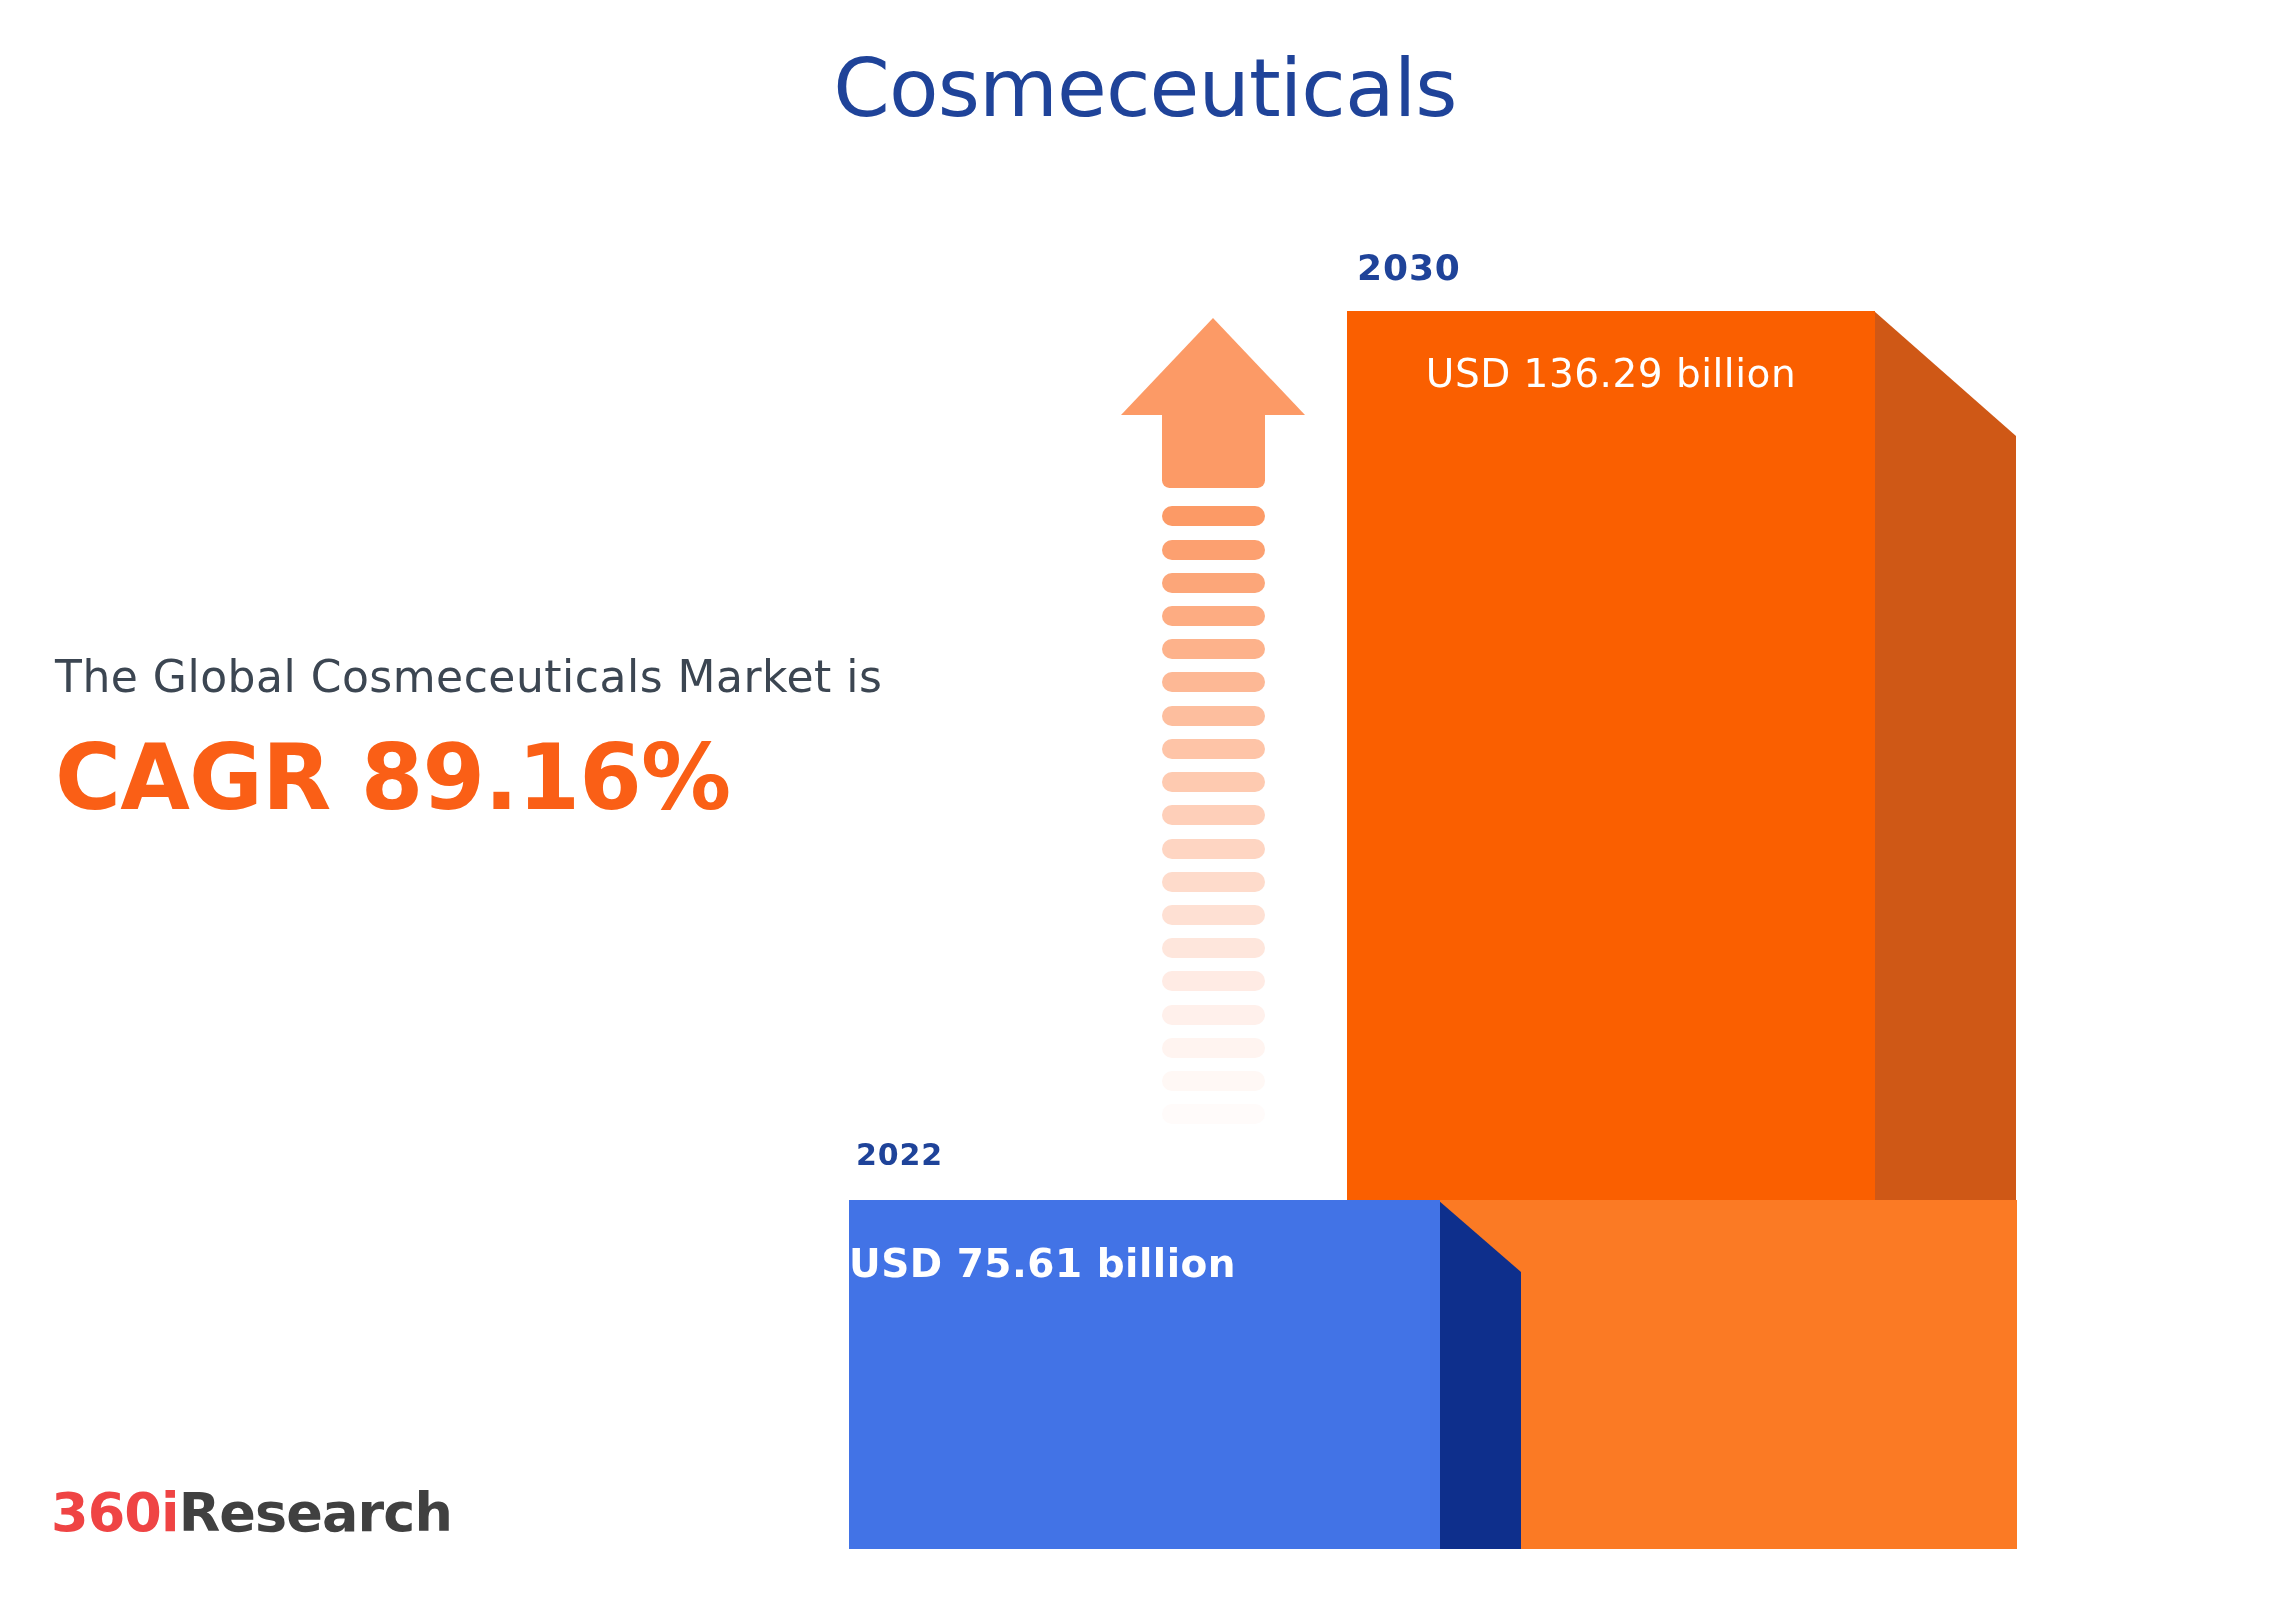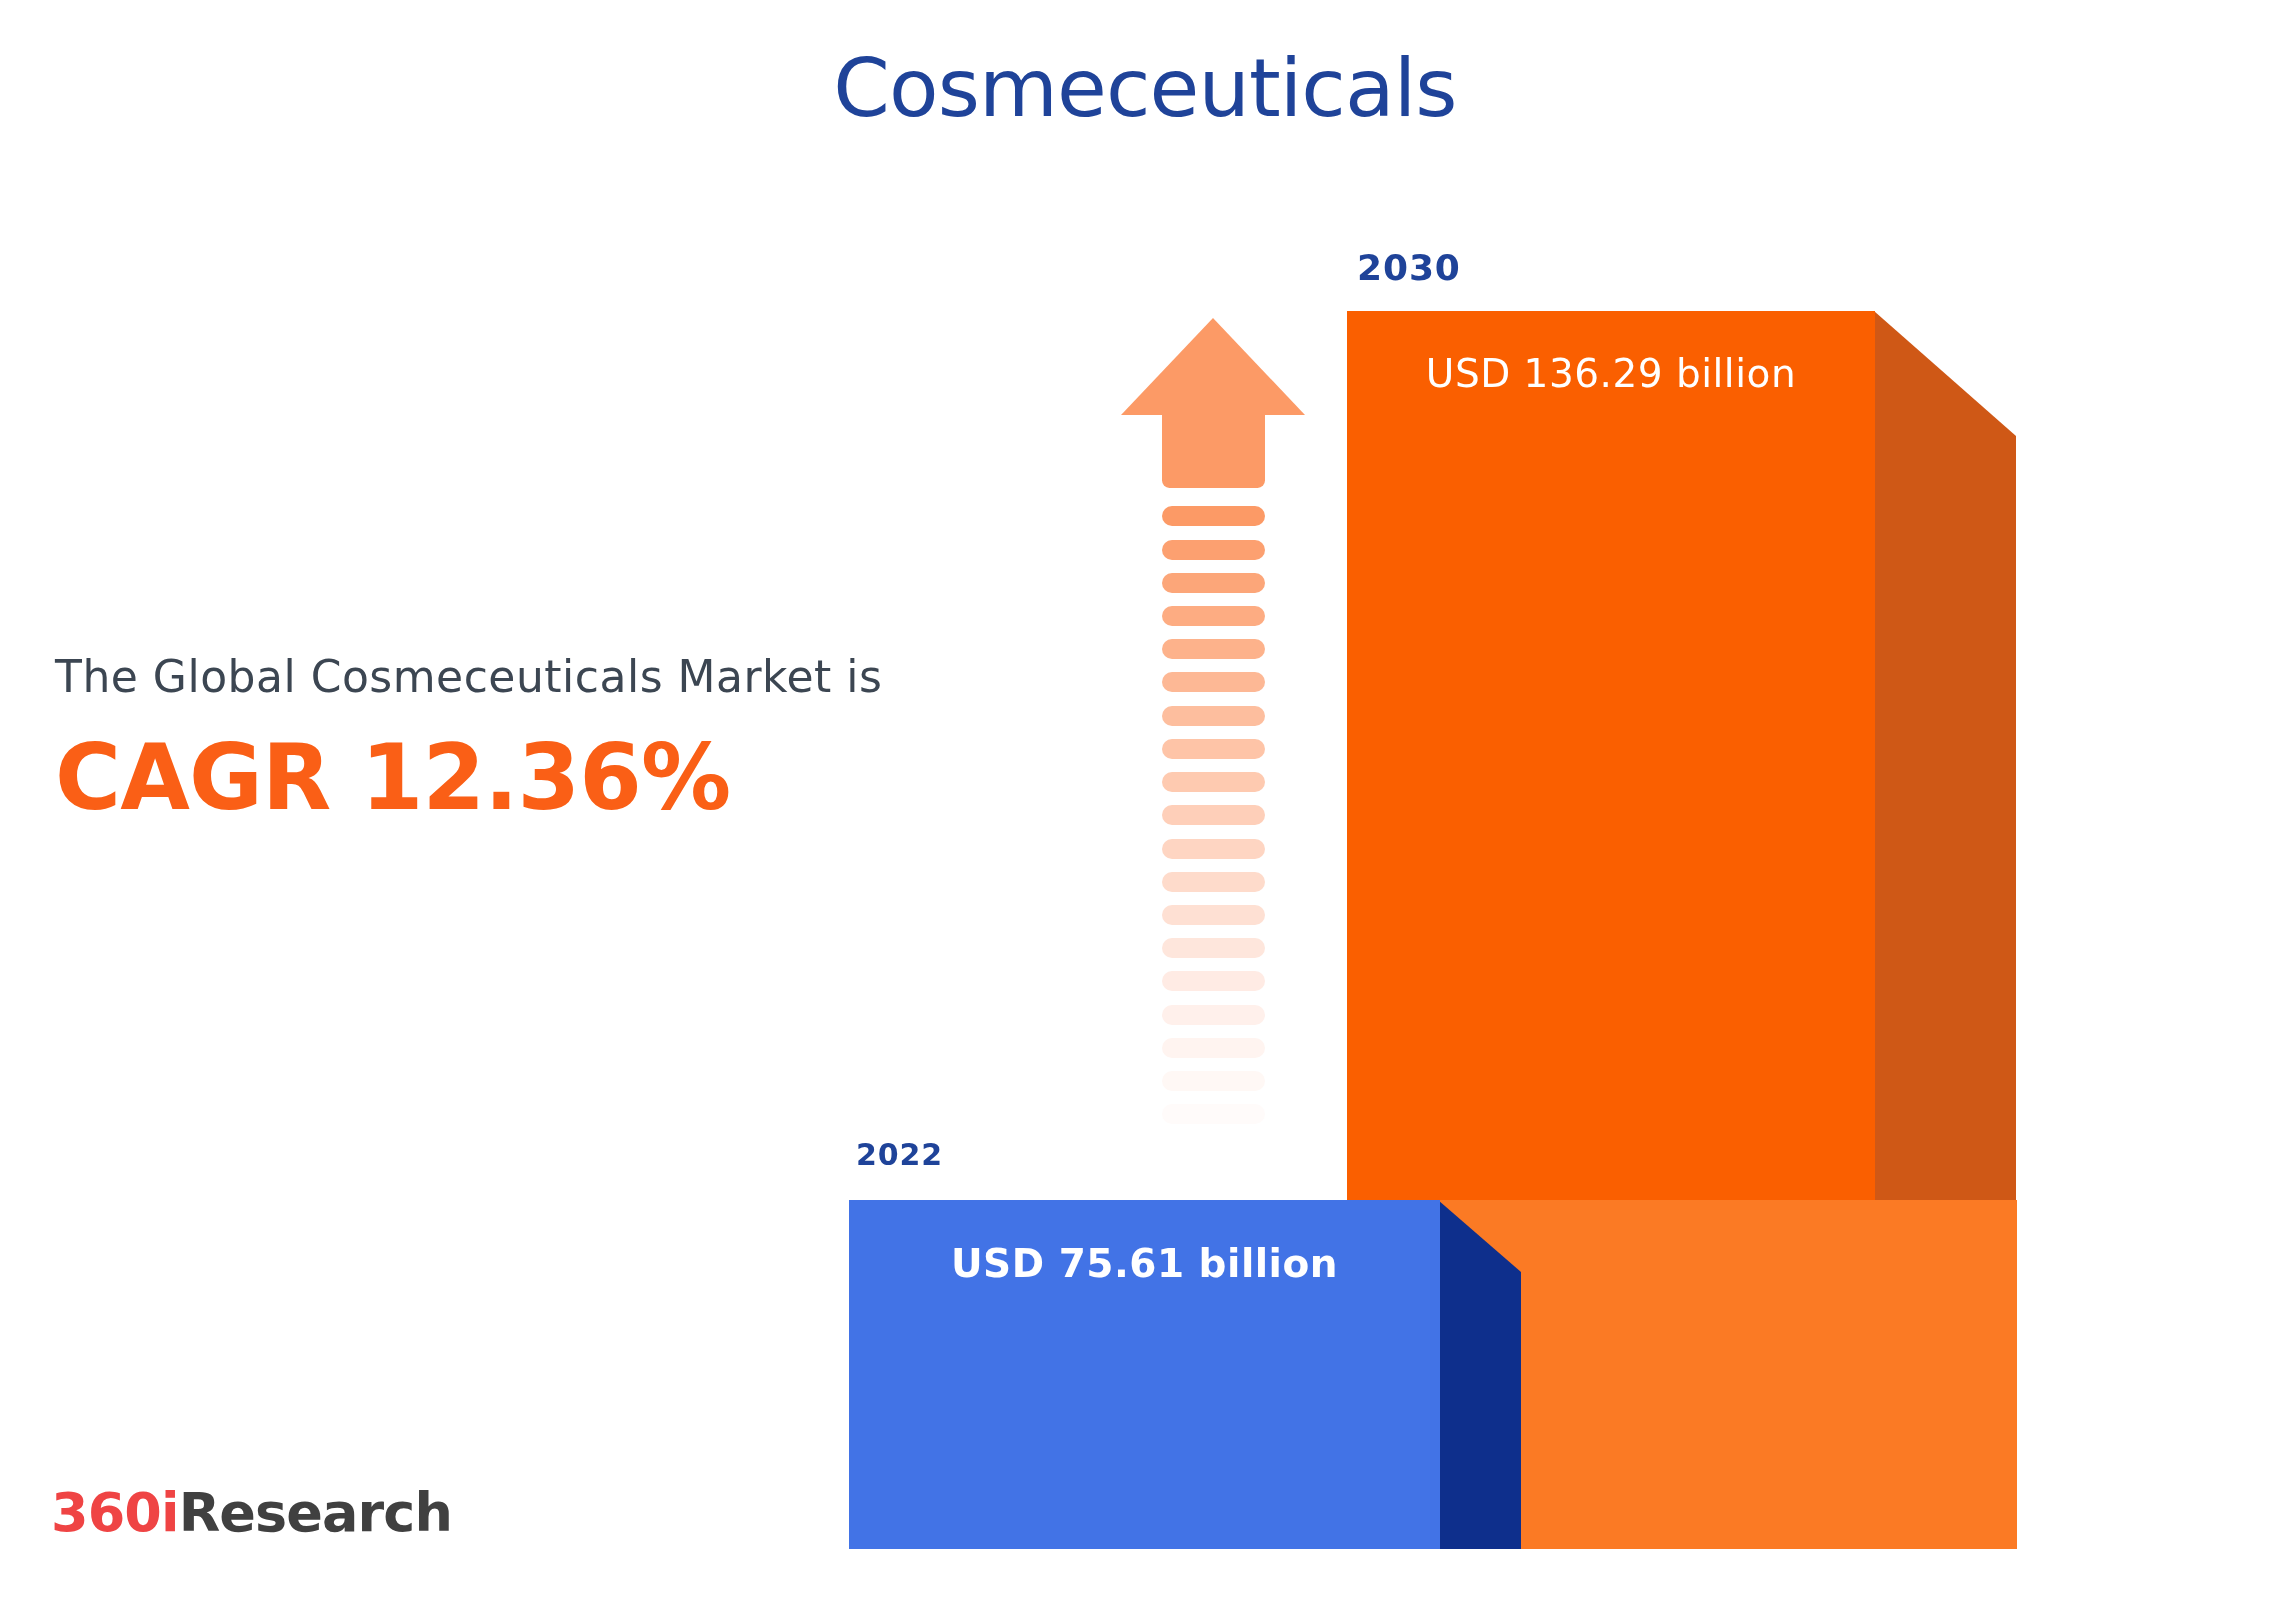--- a/index.html
+++ b/index.html
@@ -193,38 +193,38 @@
     top: 1200px;
     width: 591px;
     height: 349px;
     background: #4273E6;
   }
   #bar-2022-value {
     position: absolute;
     left: 849px;
     top: 1241px;
     width: 591px;
-    text-align: center;
+    text-align: left;
     font-size: 39px;
     font-weight: bold;
     color: #FFFFFF;
     font-family: "DejaVu Sans", sans-serif;
     letter-spacing: 0.5px;
   }
 </style>
 </head>
 <body>
 
 <div id="canvas">
 
   <div id="page-title">Cosmeceuticals</div>
 
   <div id="statement-block">
     <div class="statement-line">The Global Cosmeceuticals Market is</div>
-    <div id="cagr-value">CAGR 12.36%</div>
+    <div id="cagr-value">CAGR 89.16%</div>
   </div>
 
   <div id="growth-arrow">
     <div id="arrow-head"></div>
     <div id="arrow-stem"></div>
     <div class="arrow-stripe" style="top:188px;  background:#FC9A66;"></div>
     <div class="arrow-stripe" style="top:222px;  background:#FCA070;"></div>
     <div class="arrow-stripe" style="top:255px;  background:#FCA679;"></div>
     <div class="arrow-stripe" style="top:288px;  background:#FDAC82;"></div>
     <div class="arrow-stripe" style="top:321px;  background:#FDB28B;"></div>

